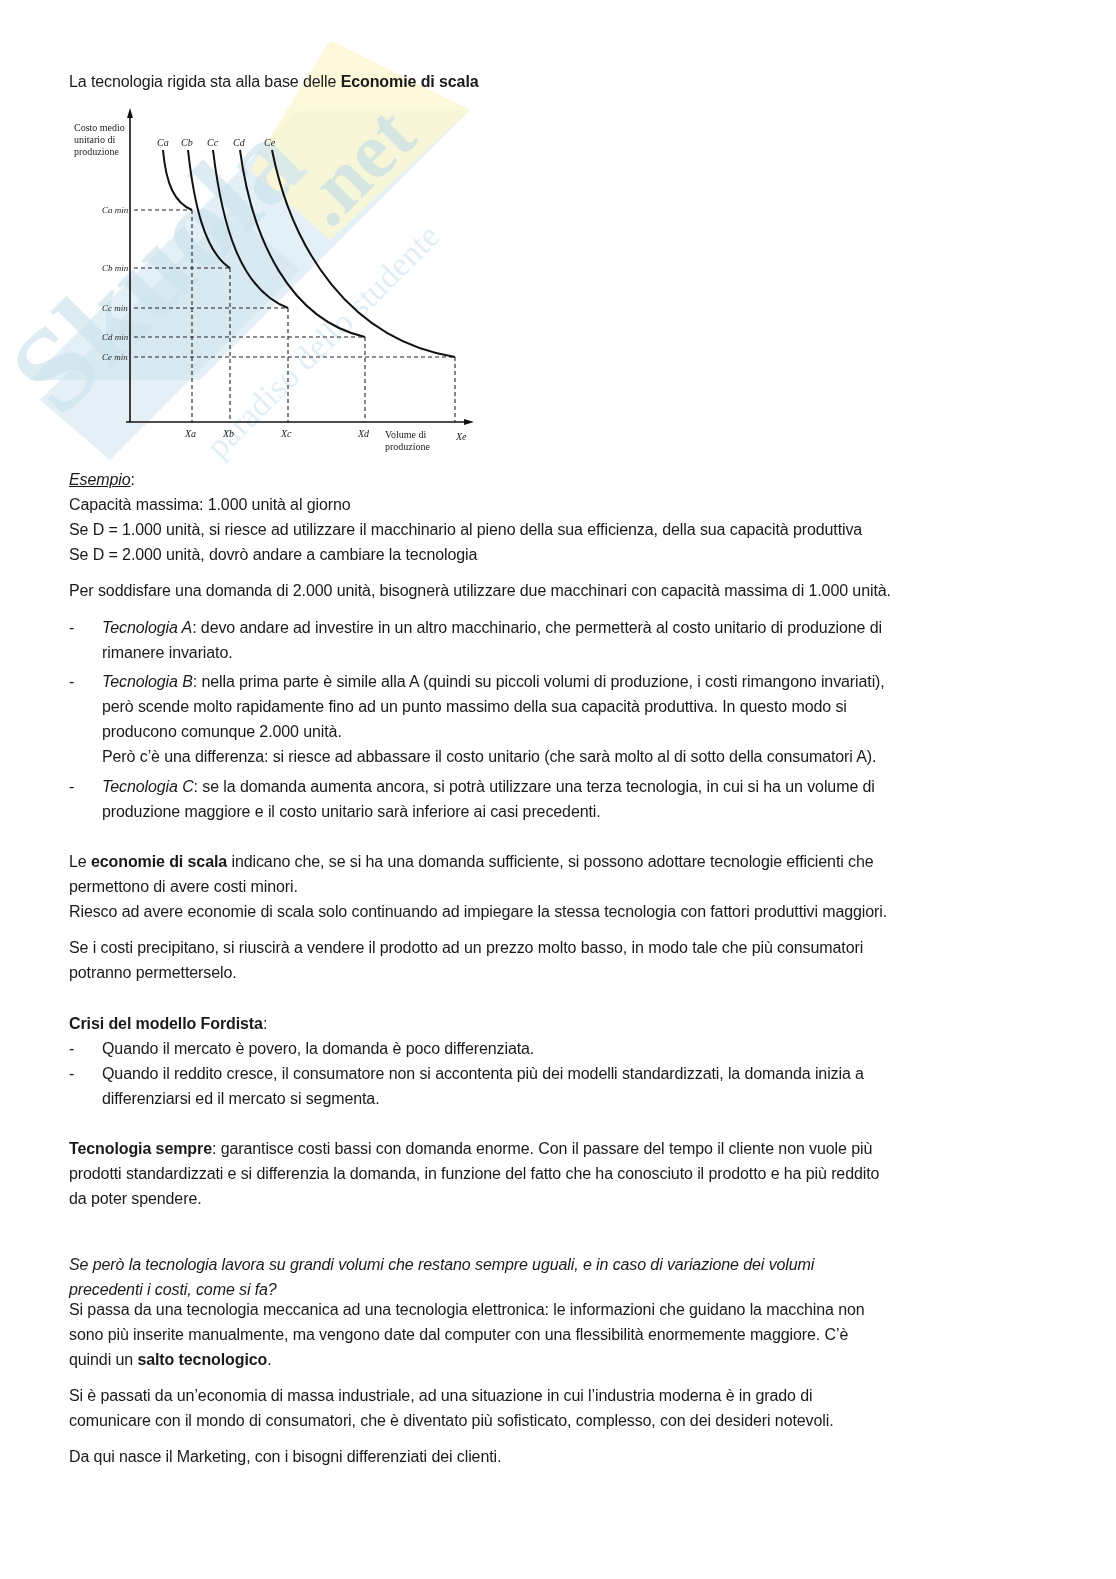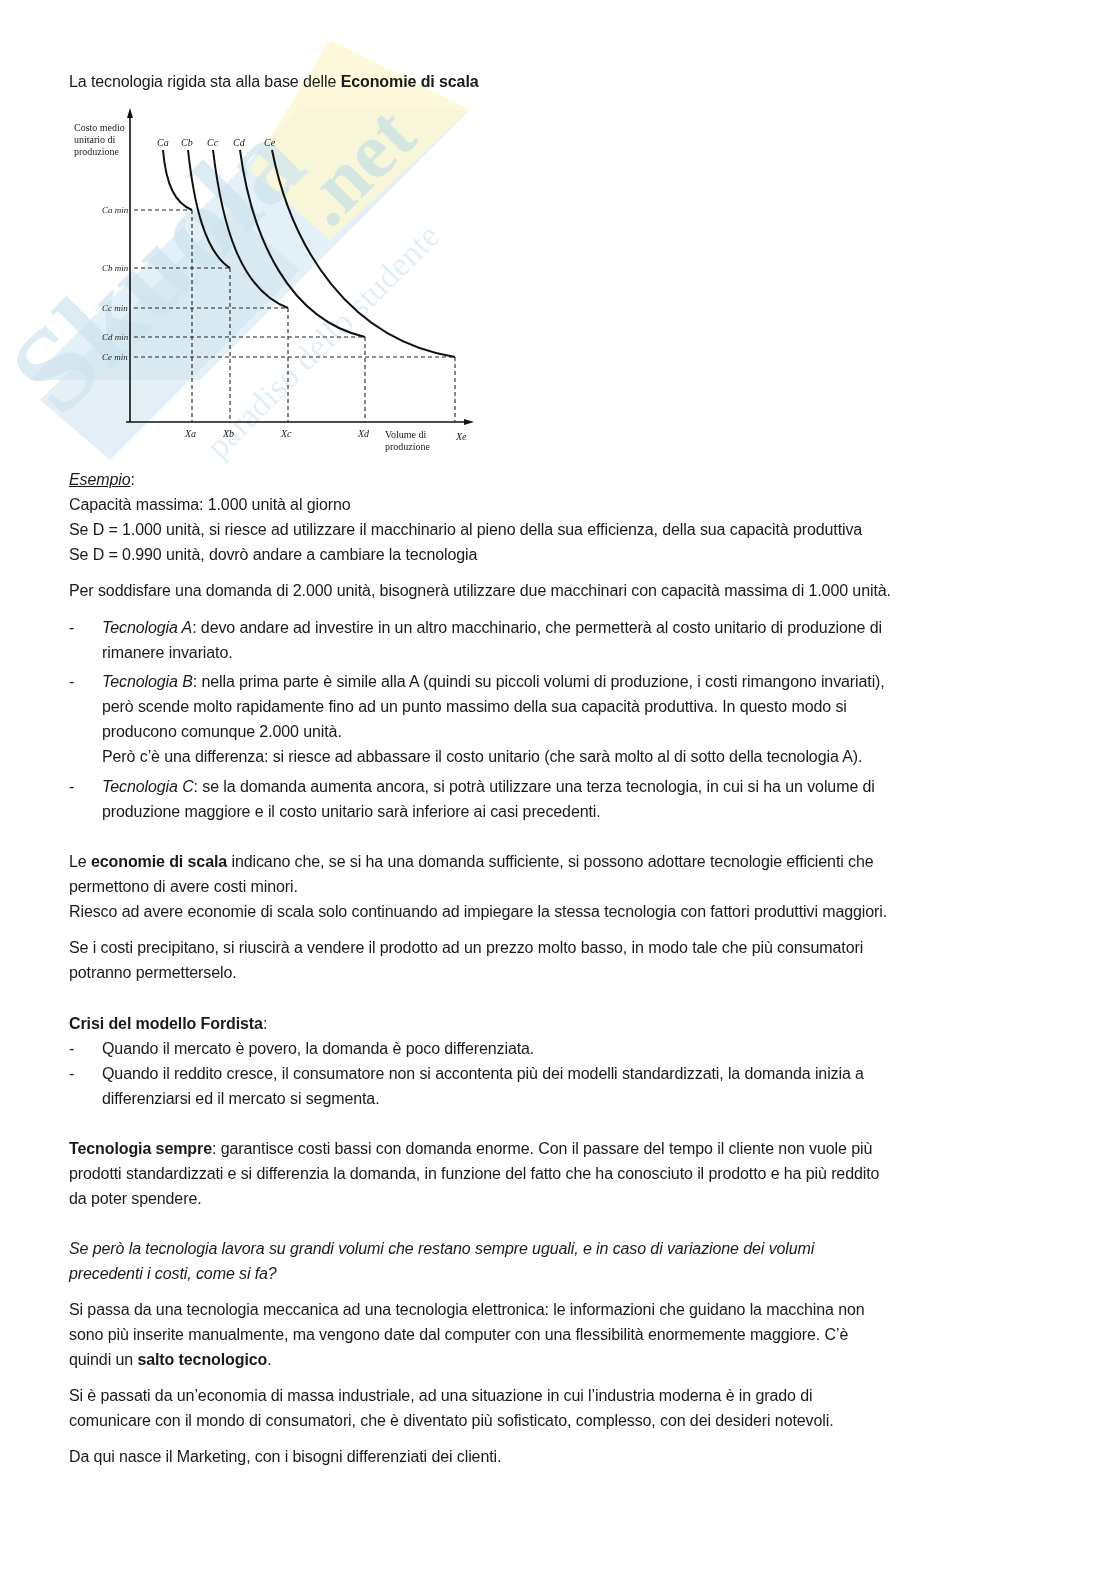--- a/index.html
+++ b/index.html
@@ -4,21 +4,21 @@
 <style>
   html, body { margin: 0; padding: 0; }
   body {
     width: 1116px; height: 1579px; background: #ffffff; position: relative; overflow: hidden;
     font-family: "Liberation Sans", "DejaVu Sans", sans-serif; color: #1a1a1a;
   }
   .watermark { position: absolute; left: 0; top: 0; width: 1116px; height: 1579px; pointer-events: none; z-index: 0; }
   .page { position: absolute; left: 69px; top: 0; width: 980px; z-index: 1; }
   .line { position: absolute; left: 0; font-size: 16px; line-height: 22px; white-space: nowrap; letter-spacing: -0.1px; }
   .b { font-weight: bold; }
-  .i { font-style: italic; }
+  .i { font-style: italic; margin-top: 16px; }
   .u { text-decoration: underline; }
   .dash { position: absolute; left: 0; width: 20px; }
   .ind { position: absolute; left: 33px; }
   .figure { position: absolute; left: 0; top: 0; z-index: 1; }
   svg text { font-family: "Liberation Serif", "DejaVu Serif", serif; }
 </style>
 </head>
 <body>
 
 <svg class="watermark" viewBox="0 0 1116 1579" xmlns="http://www.w3.org/2000/svg">
@@ -98,21 +98,21 @@
 
   <div class="line" style="top:71px">
     <span>La tecnologia rigida sta alla base delle </span><span class="b">Economie di scala</span>
   </div>
 
   <div class="line" style="top:469px">
     <span class="i u">Esempio</span><span>:</span>
   </div>
   <div class="line" style="top:494px">Capacità massima: 1.000 unità al giorno</div>
   <div class="line" style="top:519px">Se D = 1.000 unità, si riesce ad utilizzare il macchinario al pieno della sua efficienza, della sua capacità produttiva</div>
-  <div class="line" style="top:544px">Se D = 0.990 unità, dovrò andare a cambiare la tecnologia</div>
+  <div class="line" style="top:544px">Se D = 2.000 unità, dovrò andare a cambiare la tecnologia</div>
   <div class="line" style="top:580px">Per soddisfare una domanda di 2.000 unità, bisognerà utilizzare due macchinari con capacità massima di 1.000 unità.</div>
 
   <div>
     <div class="line" style="top:617px; width:980px">
       <span class="dash">-</span>
       <span class="ind"><span class="i">Tecnologia A</span><span>: devo andare ad investire in un altro macchinario, che permetterà al costo unitario di produzione di</span></span>
     </div>
     <div class="line" style="top:642px">
         <span class="ind">rimanere invariato.</span>
       </div>
@@ -121,21 +121,21 @@
       <span class="dash">-</span>
       <span class="ind"><span class="i">Tecnologia B</span><span>: nella prima parte è simile alla A (quindi su piccoli volumi di produzione, i costi rimangono invariati),</span></span>
     </div>
     <div class="line" style="top:696px">
         <span class="ind">però scende molto rapidamente fino ad un punto massimo della sua capacità produttiva. In questo modo si</span>
       </div>
     <div class="line" style="top:721px">
         <span class="ind">producono comunque 2.000 unità.</span>
       </div>
     <div class="line" style="top:746px">
-        <span class="ind">Però c’è una differenza: si riesce ad abbassare il costo unitario (che sarà molto al di sotto della tecnologia A).</span>
+        <span class="ind">Però c’è una differenza: si riesce ad abbassare il costo unitario (che sarà molto al di sotto della consumatori A).</span>
       </div>
 
     <div class="line" style="top:776px; width:980px">
       <span class="dash">-</span>
       <span class="ind"><span class="i">Tecnologia C</span><span>: se la domanda aumenta ancora, si potrà utilizzare una terza tecnologia, in cui si ha un volume di</span></span>
     </div>
     <div class="line" style="top:801px">
         <span class="ind">produzione maggiore e il costo unitario sarà inferiore ai casi precedenti.</span>
       </div>
   </div>

